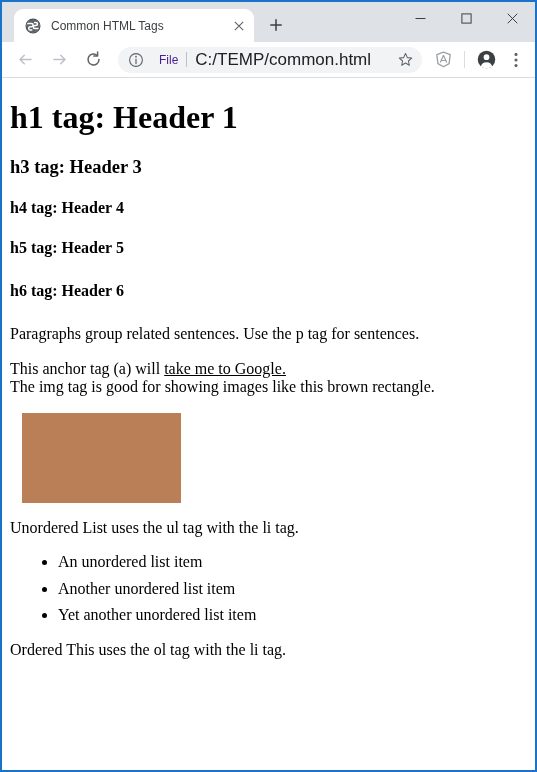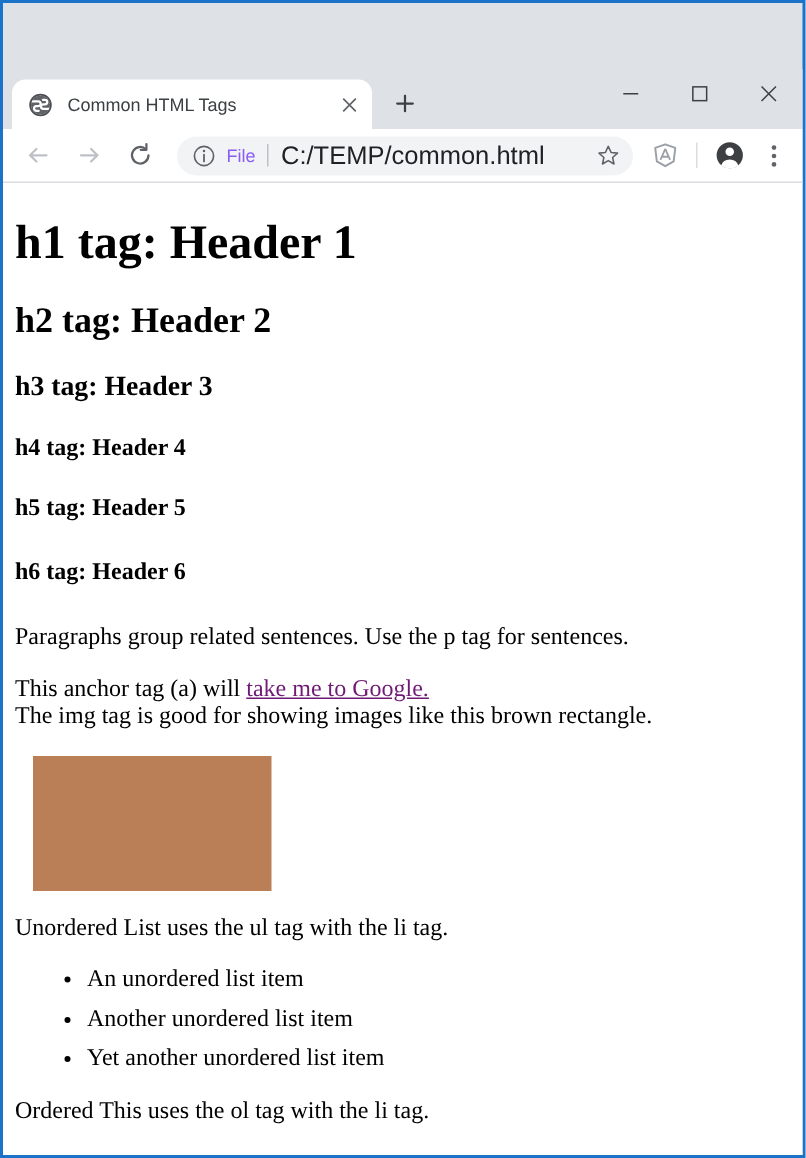--- a/index.html
+++ b/index.html
@@ -26,24 +26,23 @@
     flex-direction: column;
   }
 
   
   .tab-strip {
     position: relative;
     height: 40px;
     background: #dee1e6;
     display: flex;
     align-items: flex-end;
-    padding-left: 6px;
+    padding-left: 12px;
     box-sizing: border-box;
     flex: 0 0 auto;
-    margin-top: 44px;
   }
   .tab {
     position: relative;
     height: 33px;
     width: 240px;
     background: #ffffff;
     border-radius: 9px 9px 0 0;
     display: flex;
     align-items: center;
     padding: 0 6px 0 11px;
@@ -142,23 +141,24 @@
   }
   .omnibox-info {
     width: 16px;
     height: 16px;
     flex: 0 0 16px;
     margin-right: 7px;
     display: block;
   }
   .omnibox-scheme {
     font-size: 12px;
-    color: #8b5cf6;
+    color: #4c1d95;
     white-space: nowrap;
     font-family: "Liberation Sans", sans-serif;
+    margin-left: 8px;
   }
   .omnibox-divider {
     width: 1px;
     height: 15px;
     background: #bdc1c6;
     margin: 0 8px;
     flex: 0 0 1px;
   }
   .omnibox-url {
     flex: 1 1 auto;
@@ -383,30 +383,29 @@
         <circle cx="2" cy="2.4" r="1.55" fill="#5f6368"></circle>
         <circle cx="2" cy="8.0" r="1.55" fill="#5f6368"></circle>
         <circle cx="2" cy="13.6" r="1.55" fill="#5f6368"></circle>
       </svg>
     </div>
   </div>
 
   <div class="page-content">
 
     <h1>h1 tag: Header 1</h1>
-    <h2>h2 tag: Header 2</h2>
     <h3>h3 tag: Header 3</h3>
     <h4>h4 tag: Header 4</h4>
     <h5>h5 tag: Header 5</h5>
     <h6>h6 tag: Header 6</h6>
 
     <p>Paragraphs group related sentences. Use the p tag for sentences.</p>
 
     <p>
-      <span>This anchor tag (a) will </span><a href="#" style="color: #701a75;">take me to Google.</a><br>
+      <span>This anchor tag (a) will </span><a href="#" style="color: #000000;">take me to Google.</a><br>
       <span>The img tag is good for showing images like this brown rectangle.</span>
     </p>
 
     <div class="img-placeholder" style="background: rgb(187, 127, 88); width: 159px; height: 90px;"></div>
 
     <p>Unordered List uses the ul tag with the li tag.</p>
     <ul>
       <li>An unordered list item</li>
       <li>Another unordered list item</li>
       <li>Yet another unordered list item</li>

